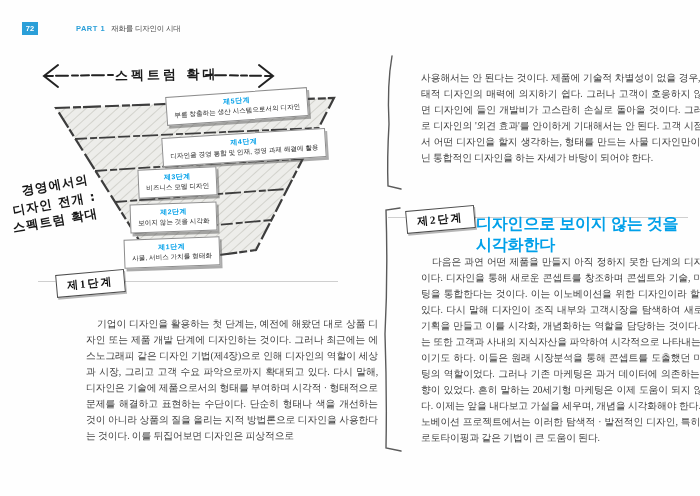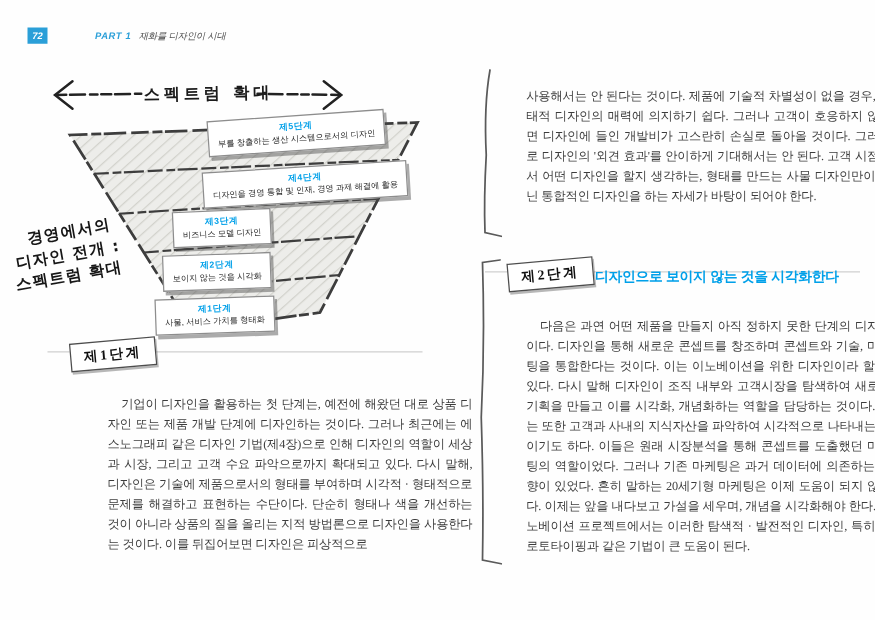--- a/index.html
+++ b/index.html
@@ -4,21 +4,21 @@
 <style>
   html,body{margin:0;padding:0;background:#ffffff;}
   .spread{position:relative;width:700px;height:496px;background:#fefefe;overflow:hidden;
           font-family:"Liberation Serif",serif;color:#3c3c3c;}
   .page{position:absolute;top:0;width:350px;height:496px;}
   .page-left{left:0;} .page-right{left:350px;}
 
   
   .runhead{position:absolute;top:22px;display:flex;align-items:center;gap:6px;
            font-family:"Liberation Sans",sans-serif;font-size:7.5px;}
-  .runhead-left{left:22px;font-style:italic;}
+  .runhead-left{left:22px;}
   .runhead-right{right:18px;}
   .pn-box{display:flex;align-items:center;justify-content:center;width:16px;height:13px;
           background:#2b9fd8;color:#fff;font-weight:bold;font-size:7.5px;}
   .part-label{color:#2b9fd8;font-weight:bold;letter-spacing:.5px;margin-left:32px;}
   .run-title{color:#4a4a4a;letter-spacing:-.2px;}
 
   
   .diagram{position:absolute;left:18px;top:56px;width:324px;height:220px;text-align:center;}
   .diagram svg{position:absolute;left:0;top:0;}
   .arrow-label{position:absolute;left:97px;top:10px;font-family:"DejaVu Sans",sans-serif;
@@ -42,21 +42,21 @@
   .stage-1{left:106px;top:182px;transform:rotate(-2deg);}
 
   
   .section-head{position:absolute;width:300px;height:36px;}
   .sh-left1{left:38px;top:272px;}
   .sh-right2{left:38px;top:208px;}
   .sh-rule{position:absolute;left:0;right:0;top:9px;border-top:1px solid #cfcfcf;}
   .sh-badge{position:absolute;left:18px;top:0;background:#fff;border:1px solid #4d4d4d;
             box-shadow:1px 2px 0 rgba(0,0,0,.28);padding:3px 10px;transform:rotate(-5deg);
             font-weight:bold;font-size:11px;letter-spacing:2px;color:#111;}
-  .sh-title{position:absolute;left:88px;top:6px;color:#00a0e9;font-weight:bold;font-size:11px;
+  .sh-title{position:absolute;left:88px;top:6px;color:#00a0e9;font-weight:bold;font-size:16px;
             font-family:"Liberation Sans",sans-serif;letter-spacing:-.2px;}
 
   
   .body-par{position:absolute;width:292px;font-size:9.8px;line-height:16px;text-align:justify;
             word-break:break-all;letter-spacing:-.1px;color:#3c3c3c;padding-left:31px;}
   .indent{text-indent:11px;}
   .lp-par{left:55px;top:306px;}
   .rp-par1{left:40px;top:60px;}
   .rp-par2{left:40px;top:244px;}
 

